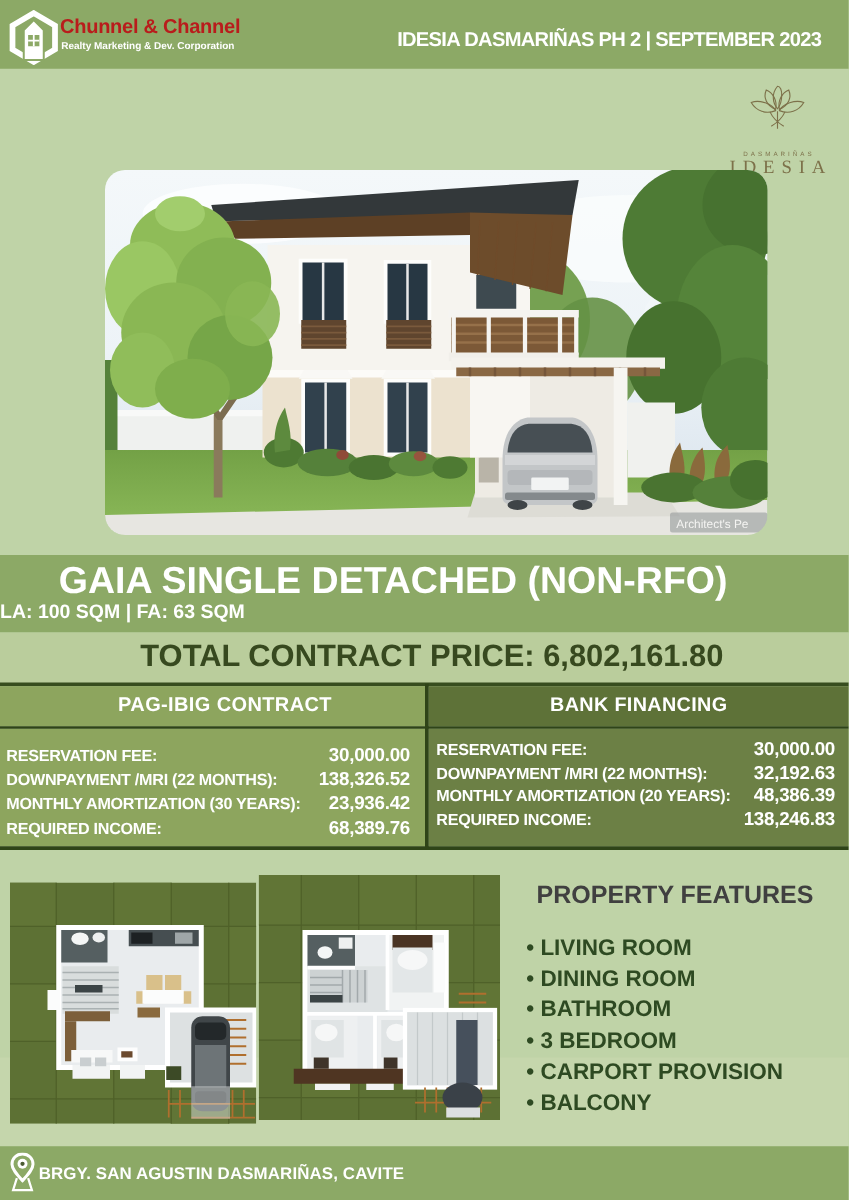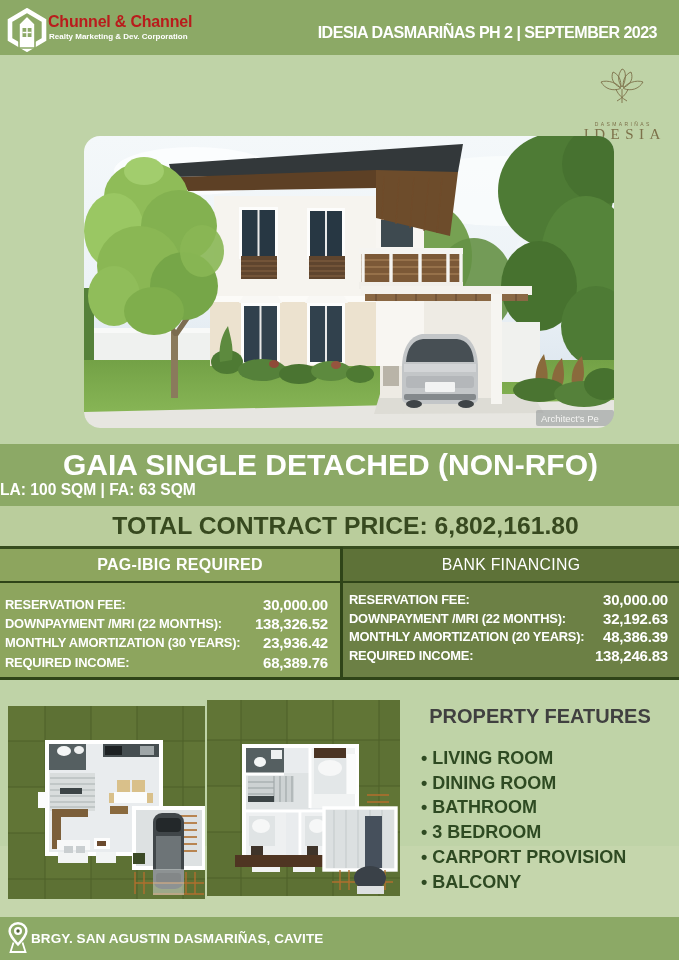--- a/index.html
+++ b/index.html
@@ -229,33 +229,33 @@
   <ellipse cx="455" cy="254" rx="26" ry="12" fill="#4a7431"></ellipse>
   <ellipse cx="500" cy="258" rx="30" ry="13" fill="#55813a"></ellipse>
   <ellipse cx="520" cy="248" rx="20" ry="16" fill="#47722f"></ellipse>
 
   <rect x="452" y="274" width="78" height="16" rx="2" fill="#8e9496" opacity="0.55"></rect>
   <text x="457" y="286" font-size="9.5" fill="#f4f4f2" font-family="Liberation Sans, sans-serif">Architect's Pe</text>
 </svg>
 
 <div class="abs" style="left:0;top:444px;width:679px;height:62px;background:#8ca966;"></div>
 
-<div class="abs" style="left:0;top:448px;width:629px;text-align:center;color:#fff;font-weight:bold;font-size:30px;padding-left:16px;">GAIA SINGLE DETACHED (NON-RFO)</div>
+<div class="abs" style="left:0;top:448px;width:629px;text-align:center;color:#fff;font-weight:bold;font-size:30px;">GAIA SINGLE DETACHED (NON-RFO)</div>
 
 <div class="abs" style="left:0;top:481px;width:679px;color:#fff;font-weight:bold;font-size:15.6px;">LA: 100 SQM | FA: 63 SQM</div>
 
 <div class="abs" style="left:0;top:506px;width:679px;height:40px;background:#bacd9c;border-bottom:3px solid #374d1e;"></div>
 
 <div class="abs" style="left:6px;top:512px;width:679px;text-align:center;color:#37491f;font-weight:bold;font-size:24.7px;">TOTAL CONTRACT PRICE: 6,802,161.80</div>
 
 <div class="abs" style="left:0;top:549px;width:340px;height:32px;background:#8da55e;"></div>
-<div class="abs" style="left:10px;top:556px;width:340px;text-align:center;color:#fff;font-weight:bold;font-size:16px;letter-spacing:0.3px;">PAG-IBIG REQUIRED</div>
+<div class="abs" style="left:10px;top:556px;width:340px;text-align:center;color:#fff;font-weight:bold;font-size:16px;letter-spacing:0.3px;">PAG-IBIG CONTRACT</div>
 
 <div class="abs" style="left:343px;top:549px;width:336px;height:32px;background:#5e7238;"></div>
-<div class="abs" style="left:343px;top:556px;width:336px;text-align:center;color:#fff;font-weight:normal;font-size:15.8px;letter-spacing:0.3px;">BANK FINANCING</div>
+<div class="abs" style="left:343px;top:556px;width:336px;text-align:center;color:#fff;font-weight:bold;font-size:15.8px;letter-spacing:0.3px;">BANK FINANCING</div>
 
 <div class="abs" style="left:0;top:583px;width:340px;height:94px;background:#8da55e;"></div>
 
 <div class="abs" style="left:343px;top:583px;width:336px;height:94px;background:#6c8045;"></div>
 
 <div class="abs" style="left:0;top:581px;width:679px;height:2px;background:#2f4418;"></div>
 <div class="abs" style="left:0;top:677px;width:679px;height:3px;background:#2f4418;"></div>
 <div class="abs" style="left:340px;top:547px;width:3px;height:133px;background:#2f4418;"></div>
 
 <div class="abs" style="left:5px;top:595px;width:280px;color:#fff;font-weight:bold;font-size:12.9px;line-height:19.2px;letter-spacing:-0.2px;">RESERVATION FEE:<br>DOWNPAYMENT /MRI (22 MONTHS):<br>MONTHLY AMORTIZATION (30 YEARS):<br>REQUIRED INCOME:</div>

